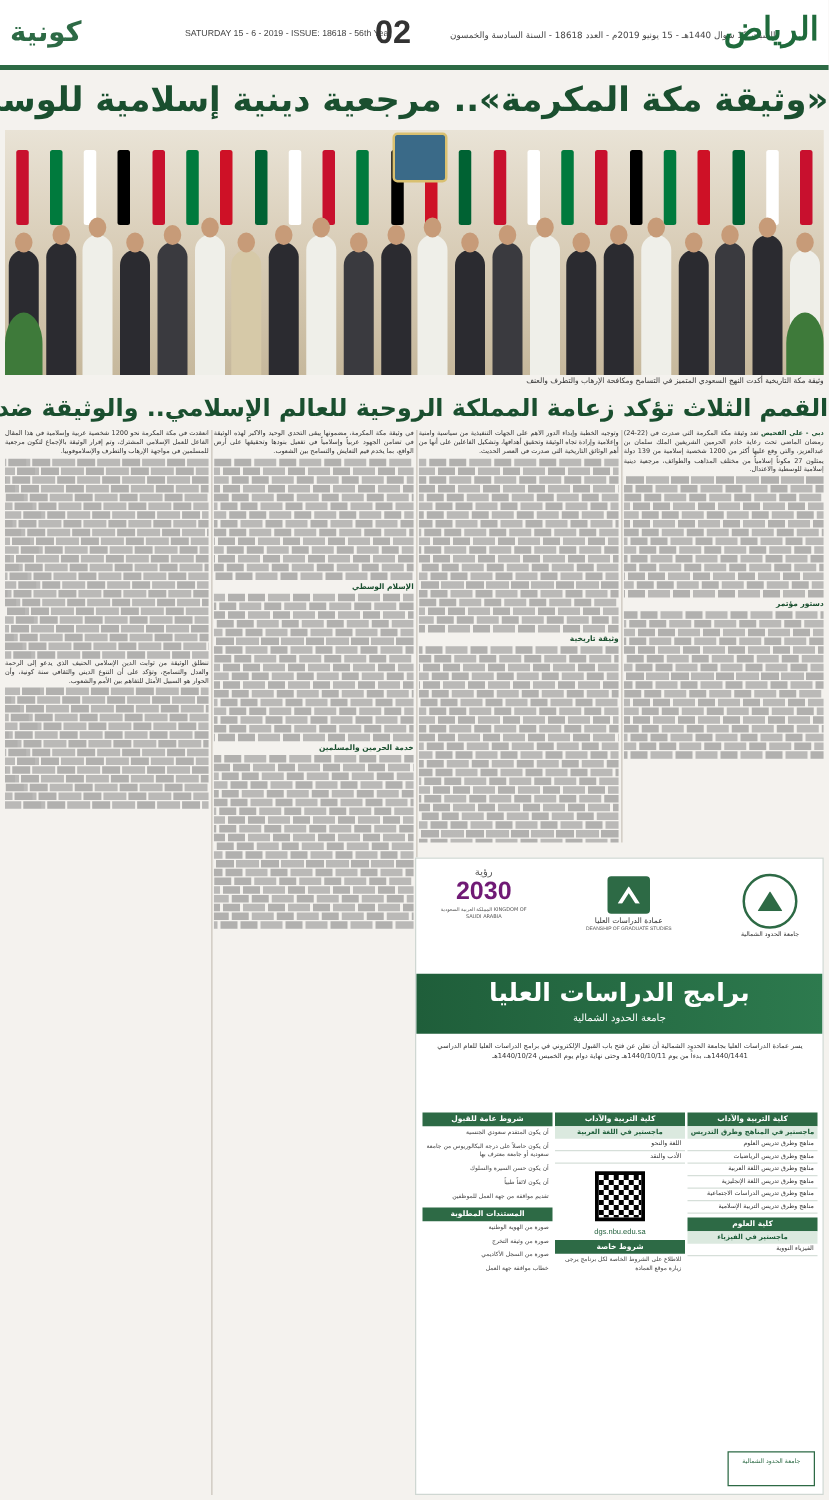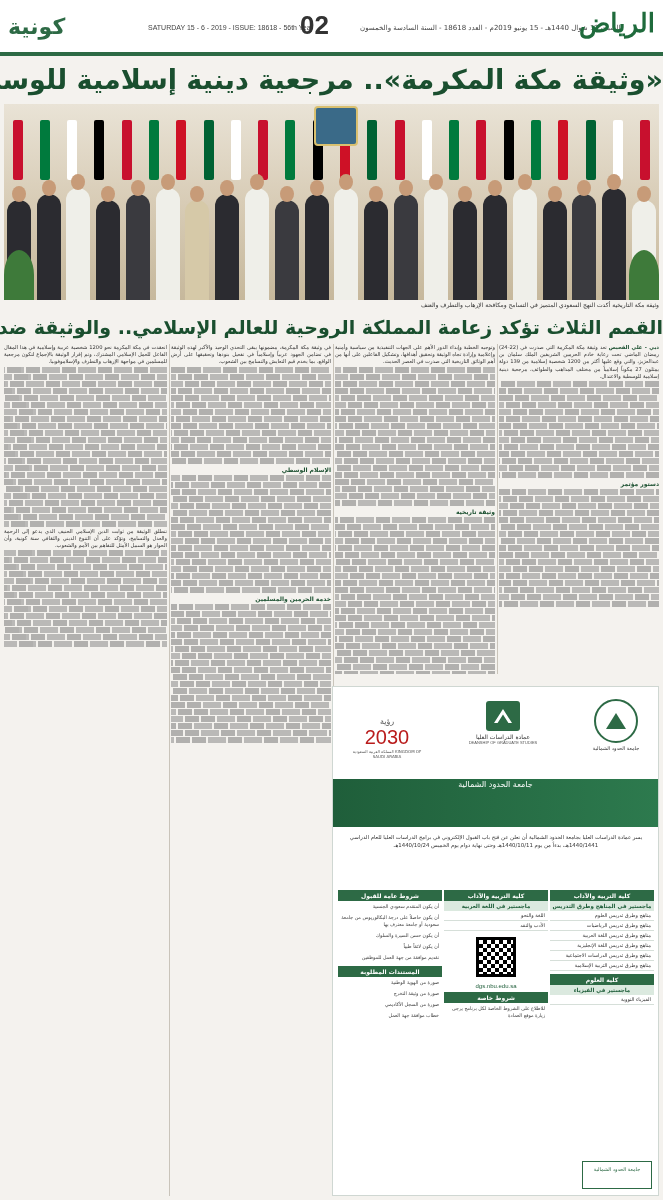--- a/index.html
+++ b/index.html
@@ -35,23 +35,23 @@
   .col-2 { right: 164px; width: 160px; height: 330px; }
   .col-3 { right: 328px; width: 160px; height: 852px; }
   .col-4 { right: 492px; width: 163px; height: 852px; }
   .col-rule { position: absolute; top: 0; width: 1px; background: #c9c4ba; }
   .col .subhead { display: block; font-weight: bold; color: #1a4f2f; font-size: 6px; margin: 2px 0; }
   .col .byline { font-weight: bold; color: #1a4f2f; }
   .filler { display: block; height: 6px; margin: 1px 0; background: repeating-linear-gradient(to left, #7a7a7a 0 14px, transparent 14px 16px, #8a8a8a 16px 34px, transparent 34px 36px); opacity: 0.55; }
 
   .ad { position: absolute; left: 332px; top: 686px; width: 327px; height: 510px; background: #fff; border: 1px solid #cfd7d2; overflow: hidden; }
   .ad-logos { position: absolute; left: 0; top: 0; width: 100%; height: 90px; }
-  .vision { position: absolute; left: 14px; top: 30px; width: 80px; text-align: center; }
+  .vision { position: absolute; left: 14px; top: 6px; width: 80px; text-align: center; }
   .vision .v-top { font-size: 8px; color: #555; font-family: "Liberation Sans", sans-serif; letter-spacing: 1px; }
-  .vision .v-num { font-size: 20px; font-weight: normal; color: #b91c1c; font-family: "Liberation Sans", sans-serif; }
+  .vision .v-num { font-size: 20px; font-weight: bold; color: #701a75; font-family: "Liberation Sans", sans-serif; }
   .vision .v-sub { font-size: 4px; color: #555; }
   .deanship { position: absolute; left: 120px; top: 14px; width: 100px; text-align: center; }
   .deanship .d-icon { width: 34px; height: 30px; margin: 0 auto 2px; border-radius: 3px; background: #2d6a45; position: relative; }
   .deanship .d-icon::after { content: ""; position: absolute; left: 8px; top: 8px; width: 18px; height: 14px; background: #fff; clip-path: polygon(0 100%, 50% 0, 100% 100%, 80% 100%, 50% 40%, 20% 100%); }
   .deanship .d-ar { font-size: 6px; color: #333; direction: rtl; }
   .deanship .d-en { font-size: 4px; color: #555; font-family: "Liberation Sans", sans-serif; }
   .nbu-logo { position: absolute; right: 12px; top: 12px; width: 60px; text-align: center; }
   .nbu-logo .n-icon { width: 44px; height: 44px; margin: 0 auto 2px; border: 2px solid #2d6a45; border-radius: 50%; position: relative; }
   .nbu-logo .n-icon::after { content: ""; position: absolute; left: 10px; top: 12px; width: 20px; height: 16px; background: #2d6a45; clip-path: polygon(0 100%, 50% 0, 100% 100%); }
   .nbu-logo .n-ar { font-size: 5px; color: #333; direction: rtl; }
@@ -368,20 +368,21 @@
       <div class="d-ar">عمادة الدراسات العليا</div>
       <div class="d-en">DEANSHIP OF GRADUATE STUDIES</div>
     </div>
     <div class="nbu-logo">
       <div class="n-icon"></div>
       <div class="n-ar">جامعة الحدود الشمالية</div>
     </div>
   </div>
 
   <div class="ad-banner">
+    <div class="b-title">برامج الدراسات العليا</div>
     <div class="b-sub">جامعة الحدود الشمالية</div>
   </div>
 
   <div class="ad-intro">يسر عمادة الدراسات العليا بجامعة الحدود الشمالية أن تعلن عن فتح باب القبول الإلكتروني في برامج الدراسات العليا للعام الدراسي 1440/1441هـ، بدءاً من يوم 1440/10/11هـ وحتى نهاية دوام يوم الخميس 1440/10/24هـ</div>
 
   <div class="ad-tables">
     <div class="ad-col c1">
       <div class="ad-head">كلية التربية والآداب</div>
       <div class="ad-subhead">ماجستير في المناهج وطرق التدريس</div>
       <div id="c1-items">

